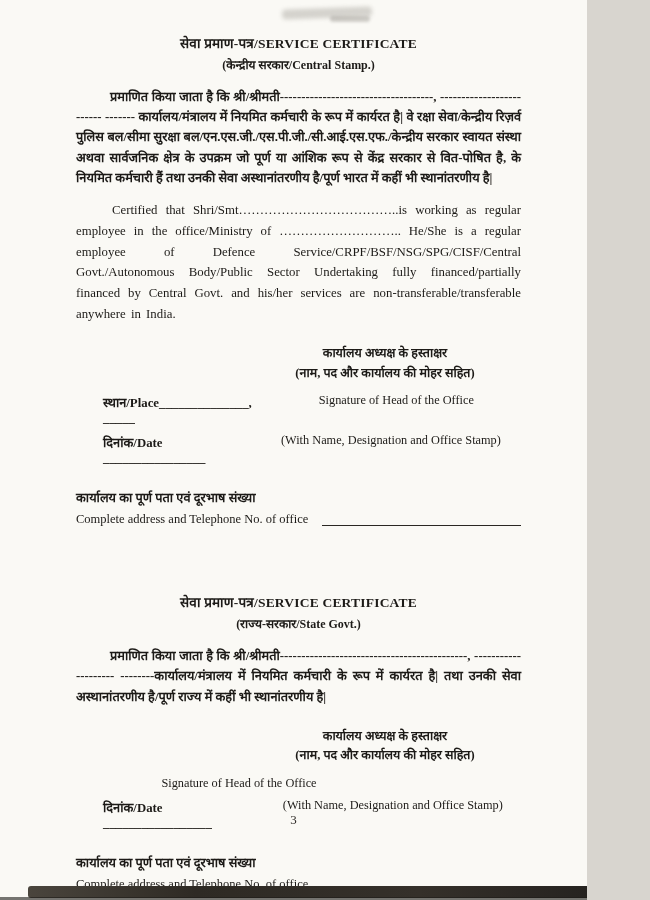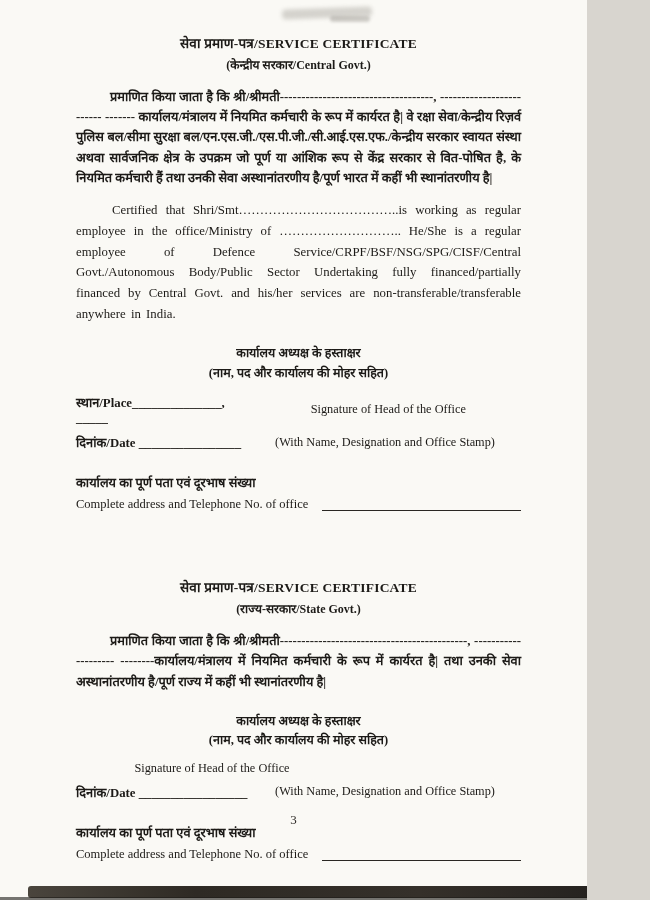--- a/index.html
+++ b/index.html
@@ -29,28 +29,29 @@
   .hi{font-weight:700;}
   .para{
     text-align:justify;
     font-size:12.8px;
     line-height:1.58;
   }
   .para-hi{margin-top:14px;text-indent:34px;}
   .para-en{margin-top:12px;text-indent:36px;font-weight:400;line-height:1.62;word-spacing:2px;}
   .sig-block{
     margin-top:20px;
-    display:flex;justify-content:center;
+    display:flex;justify-content:flex-end;
   }
   .sig-inner{
     width:272px;text-align:center;font-size:12.5px;line-height:1.55;
   }
   .row{
-    display:flex;justify-content:space-between;align-items:center;
+    display:flex;justify-content:space-between;align-items:flex-start;
     font-size:12.5px;
+    margin-left:27px;
   }
   .row .left-cell{font-weight:700;font-size:12.8px;}
   .row .right-cell{width:272px;text-align:center;font-weight:400;font-size:12.3px;}
   .rows{margin-top:10px;}
   .rows .row + .row{margin-top:7px;}
   .addr{margin-top:22px;font-size:12.5px;}
   .addr-hi{font-weight:700;font-size:12.8px;}
   .addr-row{display:flex;align-items:center;margin-top:6px;}
   .addr-en{white-space:nowrap;font-weight:400;}
   .blank-line{
@@ -84,21 +85,21 @@
 
 <div class="page">
 
   <div class="scan-smudge"></div>
   <div class="scan-smudge2"></div>
 
   <div class="content">
 
     <div>
       <div class="center title hi">सेवा प्रमाण-पत्र/SERVICE CERTIFICATE</div>
-      <div class="center subtitle hi">(केन्द्रीय सरकार/Central Govt.)</div>
+      <div class="center subtitle hi">(केन्द्रीय सरकार/Central Stamp.)</div>
 
       <div class="para para-hi hi">प्रमाणित किया जाता है कि श्री/श्रीमती------------------------------------, ------------------------- ------- कार्यालय/मंत्रालय में नियमित कर्मचारी के रूप में कार्यरत है| वे रक्षा सेवा/केन्द्रीय रिज़र्व पुलिस बल/सीमा सुरक्षा बल/एन.एस.जी./एस.पी.जी./सी.आई.एस.एफ./केन्द्रीय सरकार स्वायत संस्था अथवा सार्वजनिक क्षेत्र के उपक्रम जो पूर्ण या आंशिक रूप से केंद्र सरकार से वित-पोषित है, के नियमित कर्मचारी हैं तथा उनकी सेवा अस्थानांतरणीय है/पूर्ण भारत में कहीं भी स्थानांतरणीय है|</div>
       <div class="para para-en">Certified that Shri/Smt………………………………..is working as regular employee in the office/Ministry of ……………………….. He/She is a regular employee of Defence Service/CRPF/BSF/NSG/SPG/CISF/Central Govt./Autonomous Body/Public Sector Undertaking fully financed/partially financed by Central Govt. and his/her services are non-transferable/transferable anywhere in India.</div>
 
       <div class="sig-block">
         <div class="sig-inner">
           <div class="hi">कार्यालय अध्यक्ष के हस्ताक्षर</div>
           <div class="hi">(नाम, पद और कार्यालय की मोहर सहित)</div>
         </div>
       </div>

